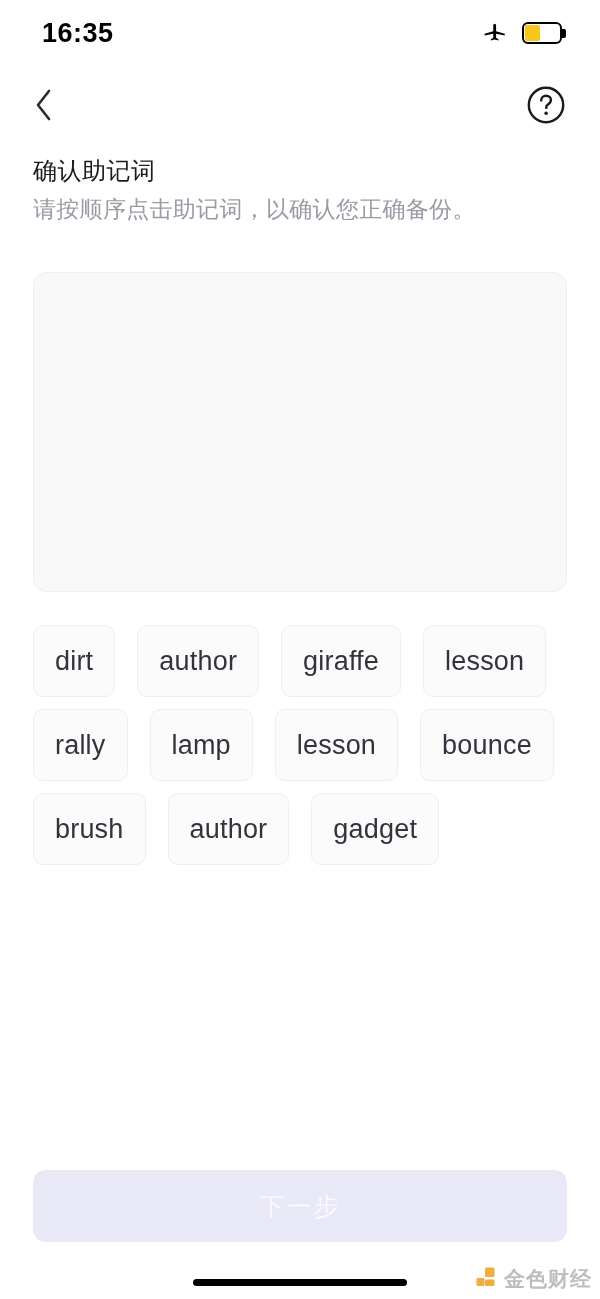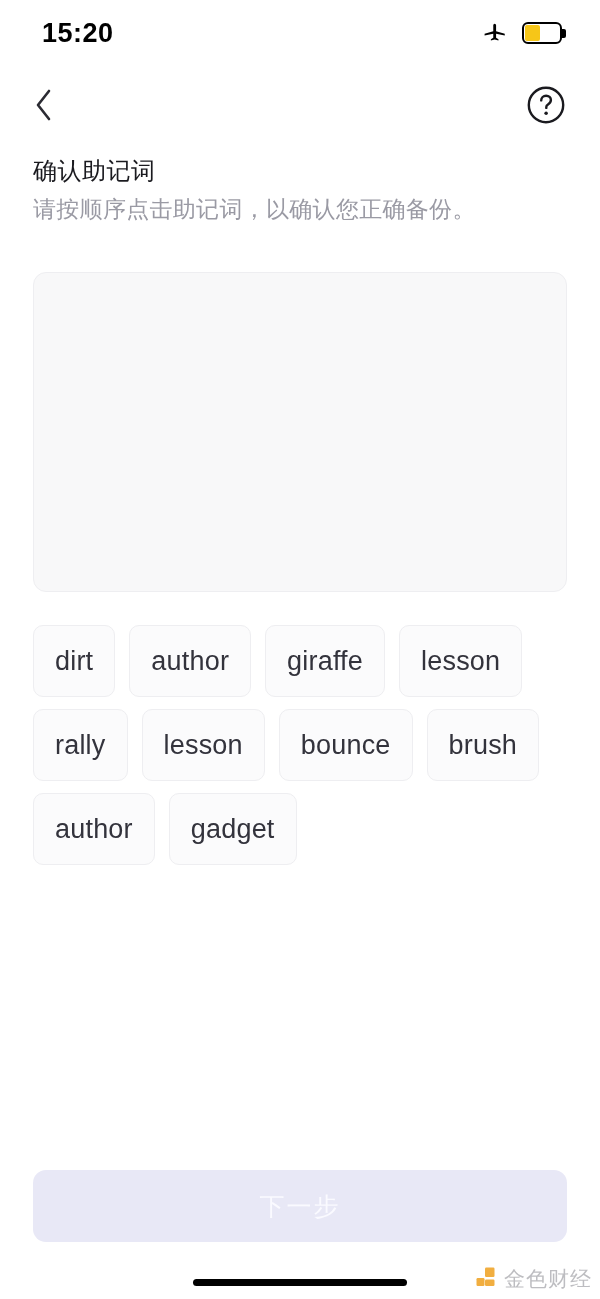--- a/index.html
+++ b/index.html
@@ -59,21 +59,21 @@
   
   .answer-box {
     position:absolute; top:272px; left:33px;
     width:534px; height:320px;
     background:#f8f8f9; border:1px solid #eeeef1; border-radius:13px;
   }
 
   
   .word-pool {
     position:absolute; top:625px; left:33px; width:534px;
-    display:flex; flex-wrap:wrap; gap:12px 14px; align-content:flex-start;
+    display:flex; flex-wrap:wrap; gap:12px 22px; align-content:flex-start;
   }
   .word-chip {
     height:72px; padding:0 21px;
     display:flex; align-items:center; justify-content:center;
     background:#fbfbfc; border:1px solid #eeeef1; border-radius:10px;
     font-size:27px; color:#33333c; letter-spacing:.2px;
     cursor:pointer; white-space:nowrap;
   }
 
   
@@ -86,37 +86,37 @@
     font-size:25px; color:#fafaff; letter-spacing:2px;
     cursor:default;
   }
 
   
   .watermark {
     position:absolute; right:8px; bottom:6px;
     display:flex; align-items:center; gap:6px; opacity:.92;
   }
   .wm-text {
-    font-size:21px; color:#b8b8bc; font-weight:normal; letter-spacing:1px;
+    font-size:21px; color:#b8b8bc; font-weight:bold; letter-spacing:1px;
   }
 
   
   .home-indicator {
     position:absolute; left:50%; transform:translateX(-50%);
     bottom:13px; width:214px; height:7px;
     background:#000; border-radius:4px;
   }
 </style>
 </head>
 <body>
 
 <div class="screen">
 
   <div class="statusbar">
-    <div class="status-time">15:20</div>
+    <div class="status-time">16:35</div>
     <div class="status-right">
       <span class="airplane-icon">
         <svg width="26" height="26" viewBox="0 0 24 24" fill="#000">
           <path d="M21 14.5l-8-2.2V6.8c0-.9-.6-1.6-1.3-1.6s-1.3.7-1.3 1.6v5.5l-8 2.2v1.7l8-1.6v3.6l-2.2 1.3v1.2l3.5-.8 3.5.8v-1.2L13 18.2v-3.6l8 1.6v-1.7z"></path>
         </svg>
       </span>
       <span class="battery">
         <span class="battery-body"></span>
         <span class="battery-fill"></span>
         <span class="battery-cap"></span>
@@ -145,20 +145,21 @@
   </div>
 
   <div class="answer-box"></div>
 
   <div class="word-pool" id="word-pool">
       <div class="word-chip">dirt</div>
       <div class="word-chip">author</div>
       <div class="word-chip">giraffe</div>
       <div class="word-chip">lesson</div>
       <div class="word-chip">rally</div>
+      <div class="word-chip">lamp</div>
       <div class="word-chip">lesson</div>
       <div class="word-chip">bounce</div>
       <div class="word-chip">brush</div>
       <div class="word-chip">author</div>
       <div class="word-chip">gadget</div>
     </div>
 
   <button class="next-btn" disabled="">下一步</button>
 
   <div class="watermark">

